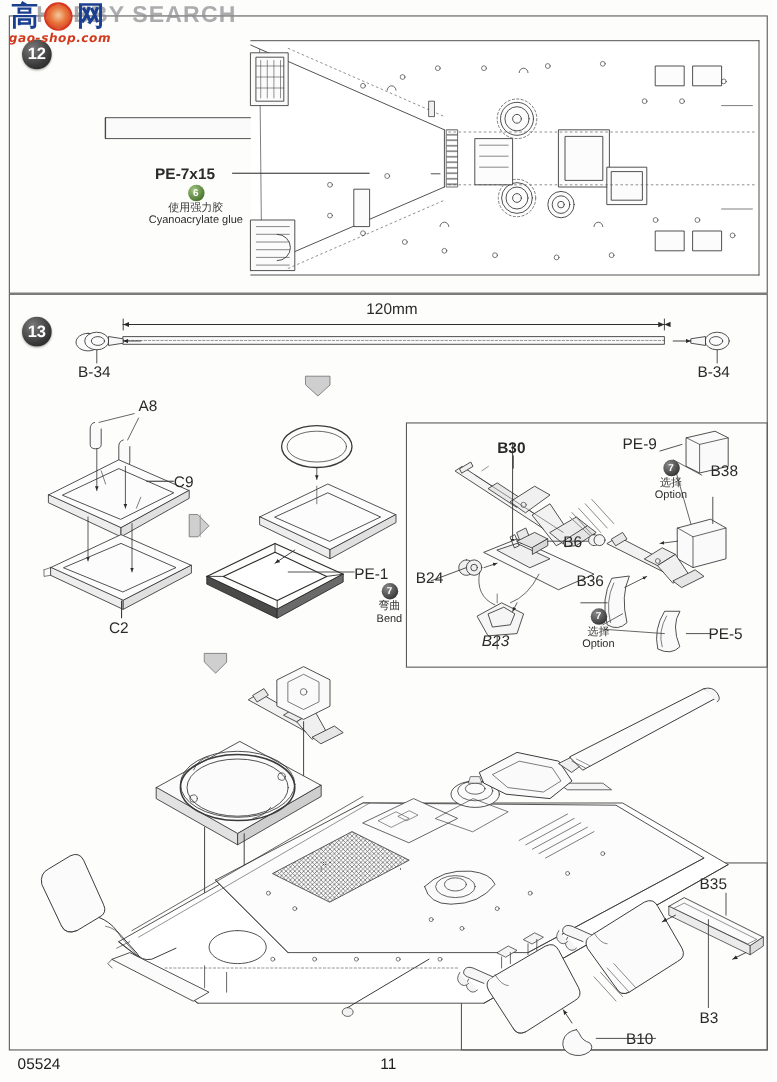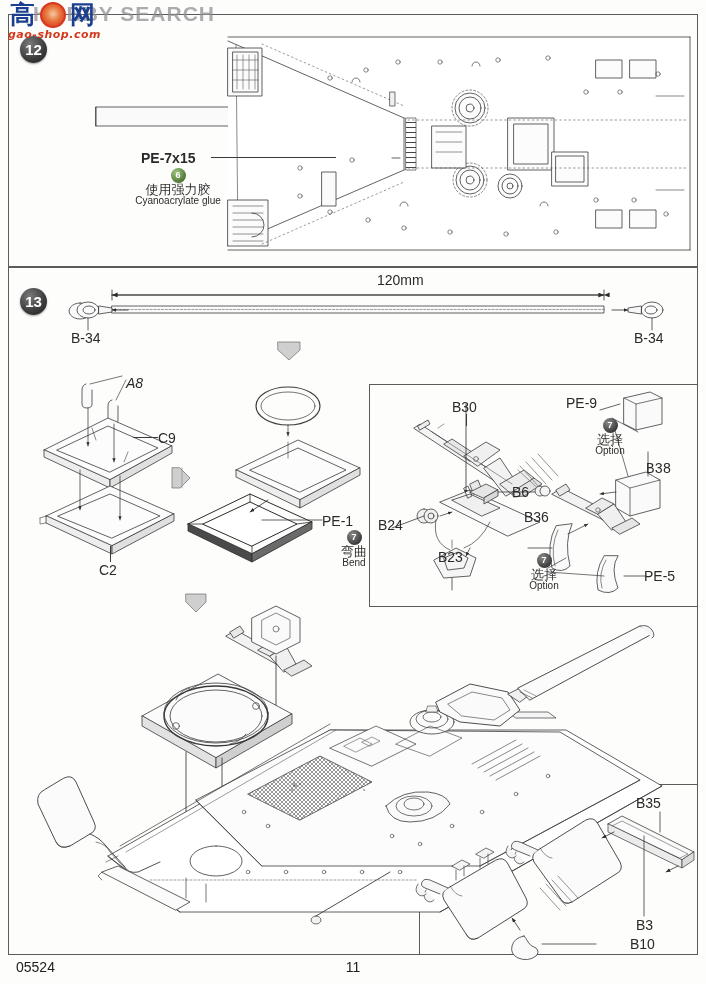--- a/index.html
+++ b/index.html
@@ -137,21 +137,21 @@
     font-size: 9px;
     font-weight: bold;
     color: #ffffff;
     line-height: 15px;
     text-align: center;
   }
   .note .dot.glue { background: radial-gradient(circle at 35% 30%, #9fc47f, #4f7a33 70%, #2f4d1d 100%); }
   .note .dot.dark { background: radial-gradient(circle at 35% 30%, #8a8a8a, #3c3c3c 70%, #1c1c1c 100%); }
   .note .cn {
     font-family: Liberation Serif, serif;
-    font-size: 13px;
+    font-size: 10px;
     color: #333;
     line-height: 11px;
   }
   .note .en {
     font-family: "Liberation Sans", sans-serif;
     font-size: 10px;
     color: #2a2a2a;
     line-height: 12px;
   }
 
@@ -676,60 +676,60 @@
   <div class="step-bubble" id="bubble13">13</div>
 
   <div class="label" style="left:141px; top:150px;font-weight:bold;">PE-7x15</div>
   <div class="leader h" style="left:211px; top:157px; width:125px;"></div>
   <div class="note" style="left:130px; top:168px;">
     <div class="dot glue">6</div>
     <div class="cn">使用强力胶</div>
     <div class="en">Cyanoacrylate glue</div>
   </div>
 
-  <div class="label" style="left:333px; top:272px;margin-left:44px;">120mm</div>
+  <div class="label" style="left:333px; top:272px;">120mm</div>
   <div class="label" style="left:71px; top:330px;">B-34</div>
   <div class="label" style="left:634px; top:330px;">B-34</div>
 
-  <div class="label" style="left:126px; top:375px;font-style:italic;">A8</div>
+  <div class="label" style="left:126px; top:361px;">A8</div>
   <div class="leader h" style="left:133px; top:437px; width:25px;"></div>
   <div class="label" style="left:158px; top:430px;">C9</div>
   <div class="leader v" style="left:110px; top:546px; height:16px;"></div>
   <div class="label" style="left:99px; top:562px;">C2</div>
   <div class="label" style="left:322px; top:513px;">PE-1</div>
   <div class="note" style="left:306px; top:530px;">
     <div class="dot dark">7</div>
     <div class="cn">弯曲</div>
     <div class="en">Bend</div>
   </div>
 
   <div class="panel" id="inset-guns"></div>
   <div class="leader v" style="left:466px; top:414px; height:12px;"></div>
-  <div class="label" style="left:452px; top:399px;">B30</div>
+  <div class="label" style="left:452px; top:399px;font-weight:bold;">B30</div>
   <div class="label" style="left:512px; top:484px;">B6</div>
   <div class="label" style="left:378px; top:517px;">B24</div>
-  <div class="label" style="left:438px; top:549px;">B23</div>
+  <div class="label" style="left:438px; top:574px;font-style:italic;">B23</div>
   <div class="label" style="left:566px; top:395px;">PE-9</div>
-  <div class="label" style="left:646px; top:461px;font-family:Liberation Mono, monospace;">B38</div>
-  <div class="label" style="left:524px; top:509px;">B36</div>
+  <div class="label" style="left:646px; top:420px;">B38</div>
+  <div class="label" style="left:524px; top:520px;">B36</div>
   <div class="label" style="left:644px; top:568px;">PE-5</div>
   <div class="note" style="left:562px; top:418px;">
     <div class="dot dark">7</div>
     <div class="cn">选择</div>
     <div class="en">Option</div>
   </div>
   <div class="note" style="left:496px; top:553px;">
     <div class="dot dark">7</div>
     <div class="cn">选择</div>
     <div class="en">Option</div>
   </div>
 
   <div class="panel" id="inset-exh-tall"></div>
   <div class="label" style="left:636px; top:795px;text-align:right;">B35</div>
   <div class="label" style="left:636px; top:917px;">B3</div>
-  <div class="label" style="left:630px; top:936px;">B10</div>
+  <div class="label" style="left:569px; top:936px;">B10</div>
 
   <div id="footer">
     <div id="footer-kit">05524</div>
     <div id="footer-page">11</div>
   </div>
 
 </div>
 
 </body></html>

